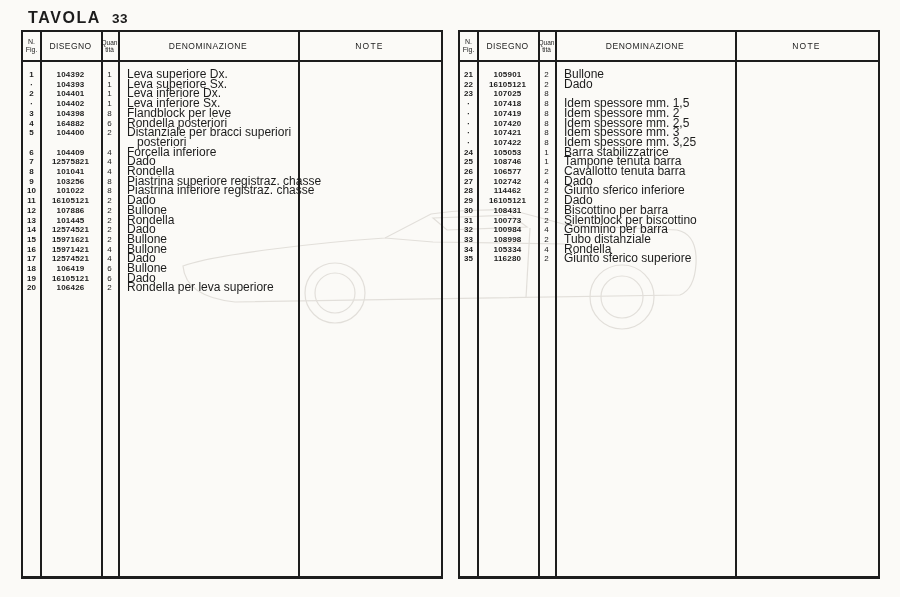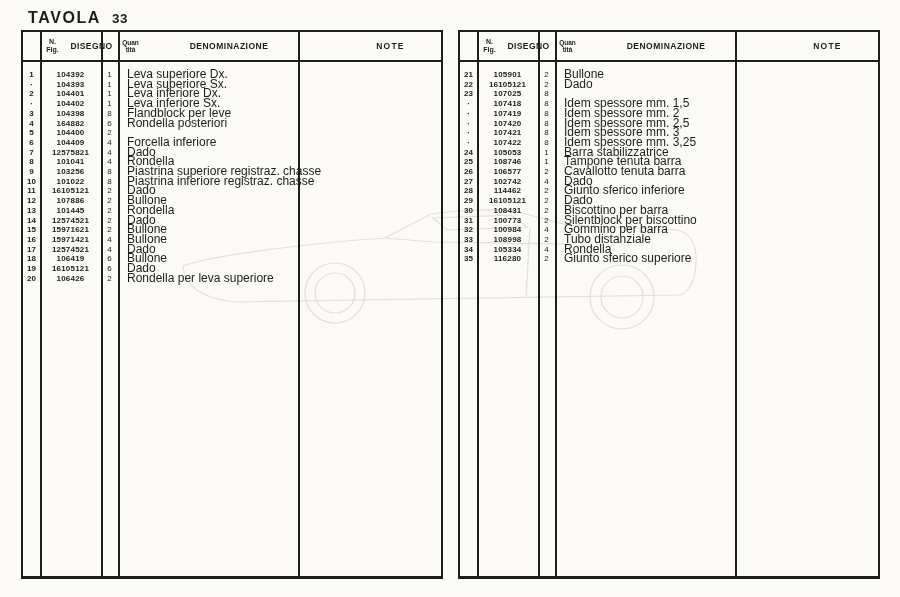--- a/index.html
+++ b/index.html
@@ -19,21 +19,21 @@
     border:2px solid #1d1d1d;border-bottom-width:3px;z-index:1;background:transparent;
   }
   #table-left{left:21px;}
   #table-right{left:458px;}
 
   .vline{position:absolute;top:0;bottom:0;width:1.5px;background:#1d1d1d;}
   .vl-1{left:17px;}.vl-2{left:78px;}.vl-3{left:95px;}.vl-4{left:275px;}
 
   .thead{position:absolute;top:0;left:0;right:0;height:28px;border-bottom:2px solid #1d1d1d;}
   .th{position:absolute;top:0;height:100%;display:flex;flex-direction:column;
-      align-items:center;justify-content:center;font-weight:bold;text-align:center;margin-left:21px;}
+      align-items:center;justify-content:center;font-weight:normal;text-align:center;}
   .th-fig{left:0;width:17px;font-size:7px;line-height:8.5px;}
   .th-dis{left:17px;width:61px;font-size:8.5px;letter-spacing:0.4px;}
   .th-qty{left:78px;width:17px;font-size:6.5px;line-height:7.5px;}
   .th-den{left:95px;width:180px;font-size:8.5px;letter-spacing:0.5px;}
   .th-note{left:275px;width:143px;font-size:8.5px;letter-spacing:1.2px;}
 
   .rows{position:absolute;top:38px;left:0;right:0;}
   .row{display:flex;align-items:flex-start;}
   .c{font-size:8px;line-height:9.7px;}
   .c-fig{width:17px;text-align:center;font-weight:bold;}
@@ -134,20 +134,24 @@
     <div class="c c-qty">6</div>
     <div class="c c-den">
           <div class="den-line">Rondella posteriori</div>
         </div>
     <div class="c c-note"></div>
   </div>
       <div class="row">
     <div class="c c-fig">5</div>
     <div class="c c-dis">104400</div>
     <div class="c c-qty">2</div>
+    <div class="c c-den">
+          <div class="den-line">Distanziale per bracci superiori</div>
+          <div class="den-line cont">posteriori</div>
+        </div>
     <div class="c c-note"></div>
   </div>
       <div class="row">
     <div class="c c-fig">6</div>
     <div class="c c-dis">104409</div>
     <div class="c c-qty">4</div>
     <div class="c c-den">
           <div class="den-line">Forcella inferiore</div>
         </div>
     <div class="c c-note"></div>

